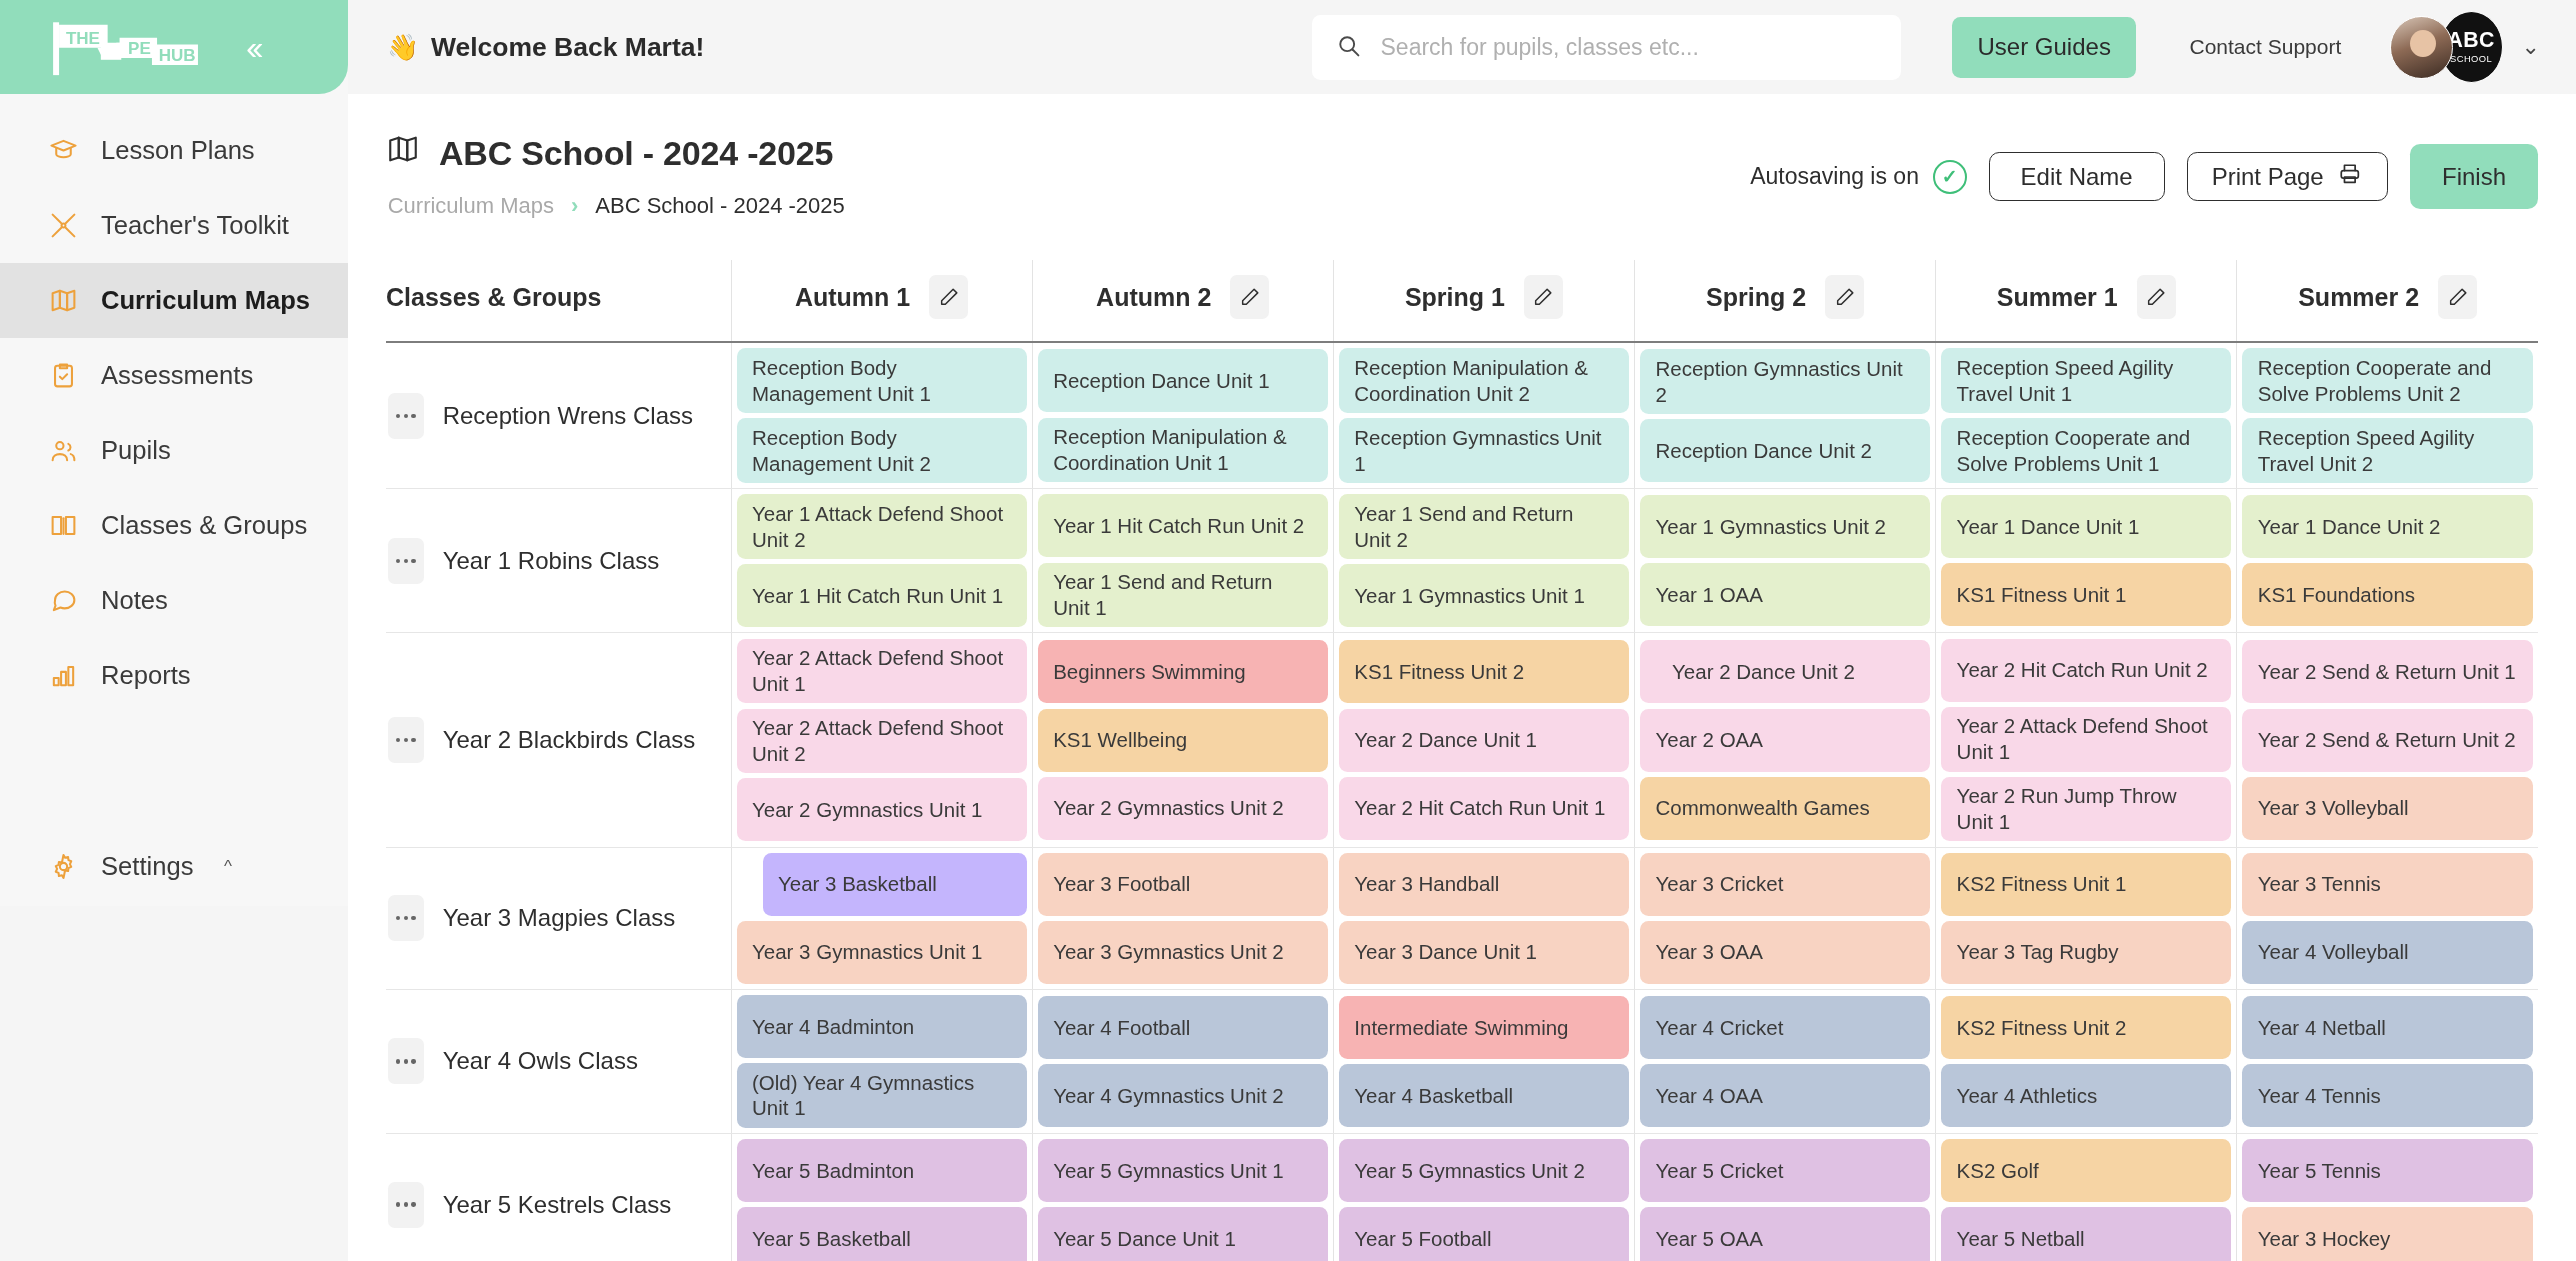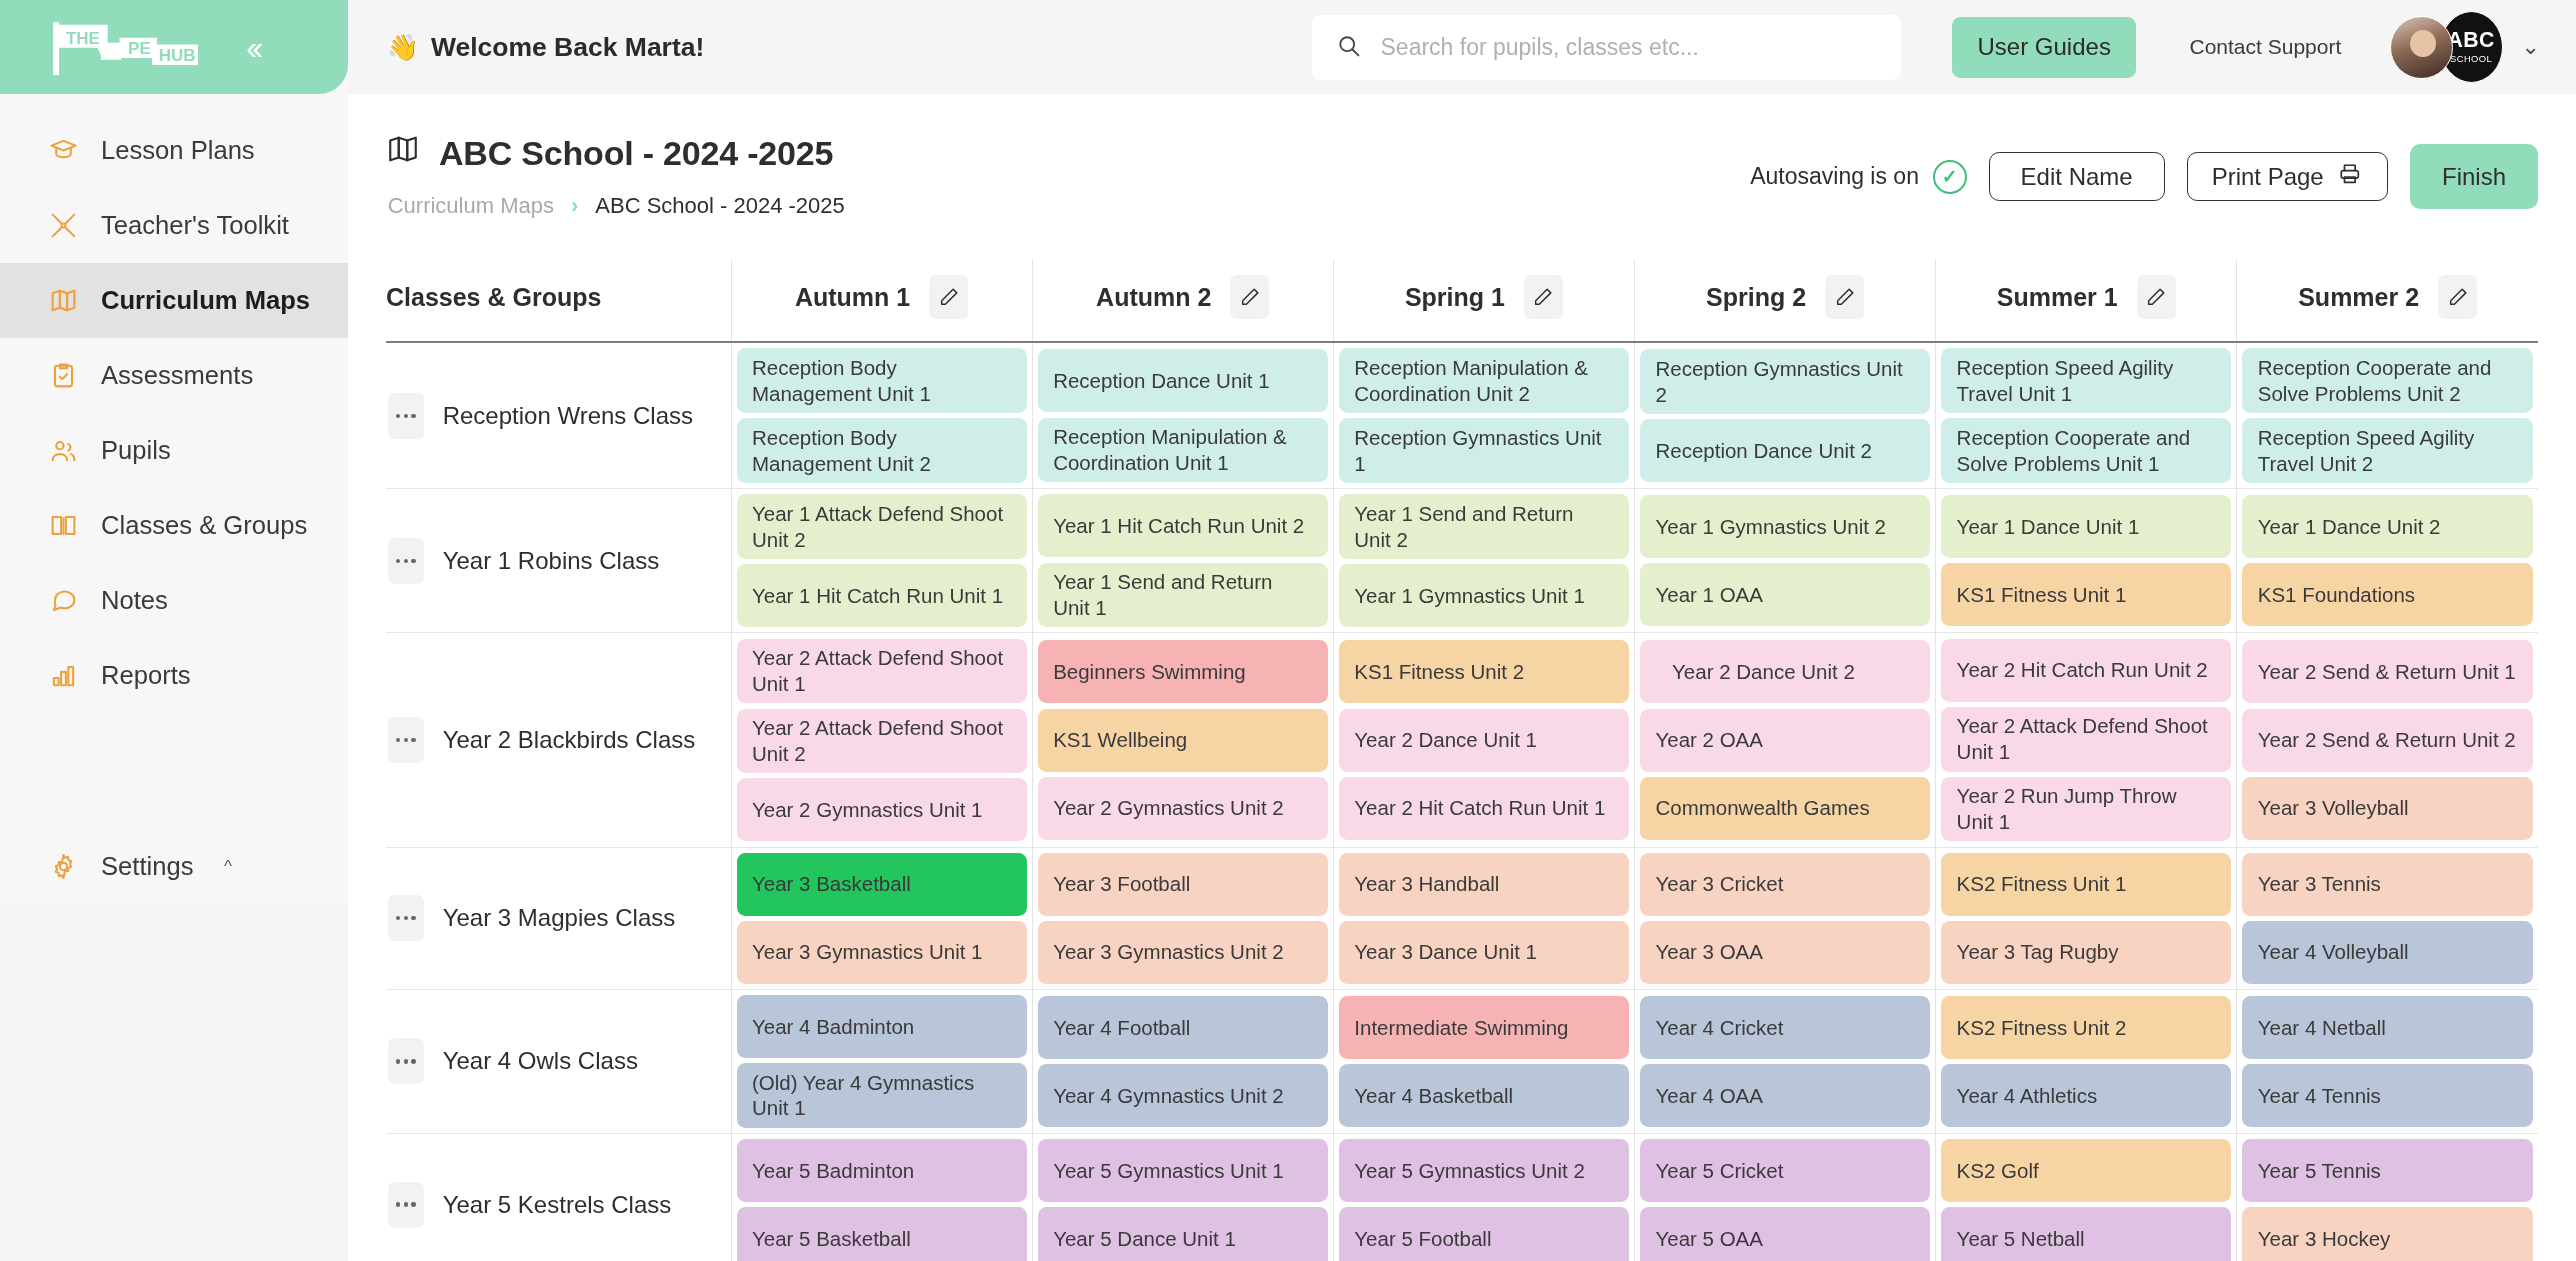--- a/index.html
+++ b/index.html
@@ -603,21 +603,21 @@
                     <span class="dots-btn">
                       <i></i>
                       <i></i>
                       <i></i>
                     </span>
                     <span class="class-name">Year 3 Magpies Class</span>
                   </div>
                 </td>
                 <td class="termcell">
                   <div class="stack">
-                    <div class="unit" style="background: #22c55e;">Year 3 Basketball</div>
+                    <div class="unit" style="background: #c4b5fd; margin-left: 26px;">Year 3 Basketball</div>
                     <div class="unit" style="background: rgb(248, 211, 194);">Year 3 Gymnastics Unit 1</div>
                   </div>
                 </td>
                 <td class="termcell">
                   <div class="stack">
                     <div class="unit" style="background: rgb(248, 211, 194);">Year 3 Football</div>
                     <div class="unit" style="background: rgb(248, 211, 194);">Year 3 Gymnastics Unit 2</div>
                   </div>
                 </td>
                 <td class="termcell">

